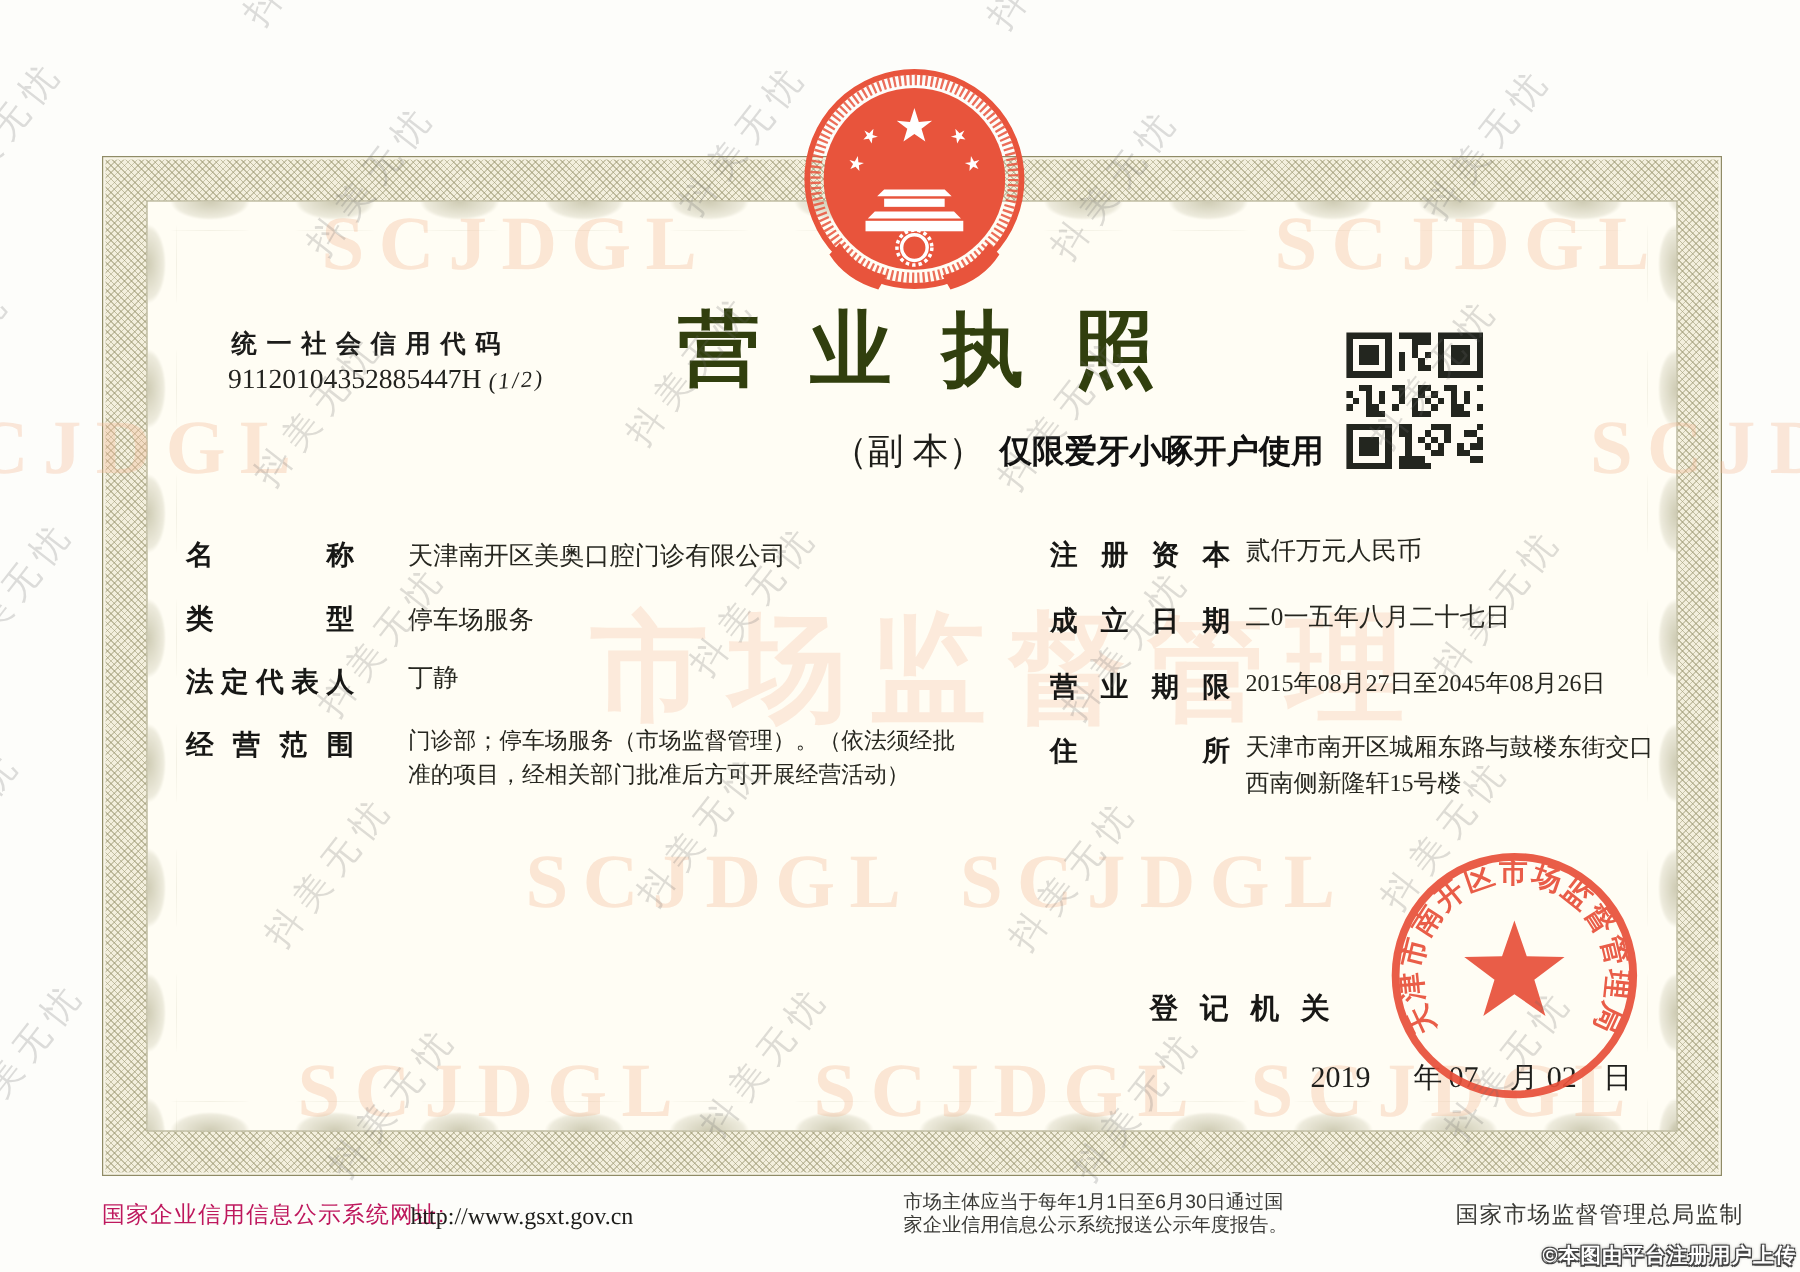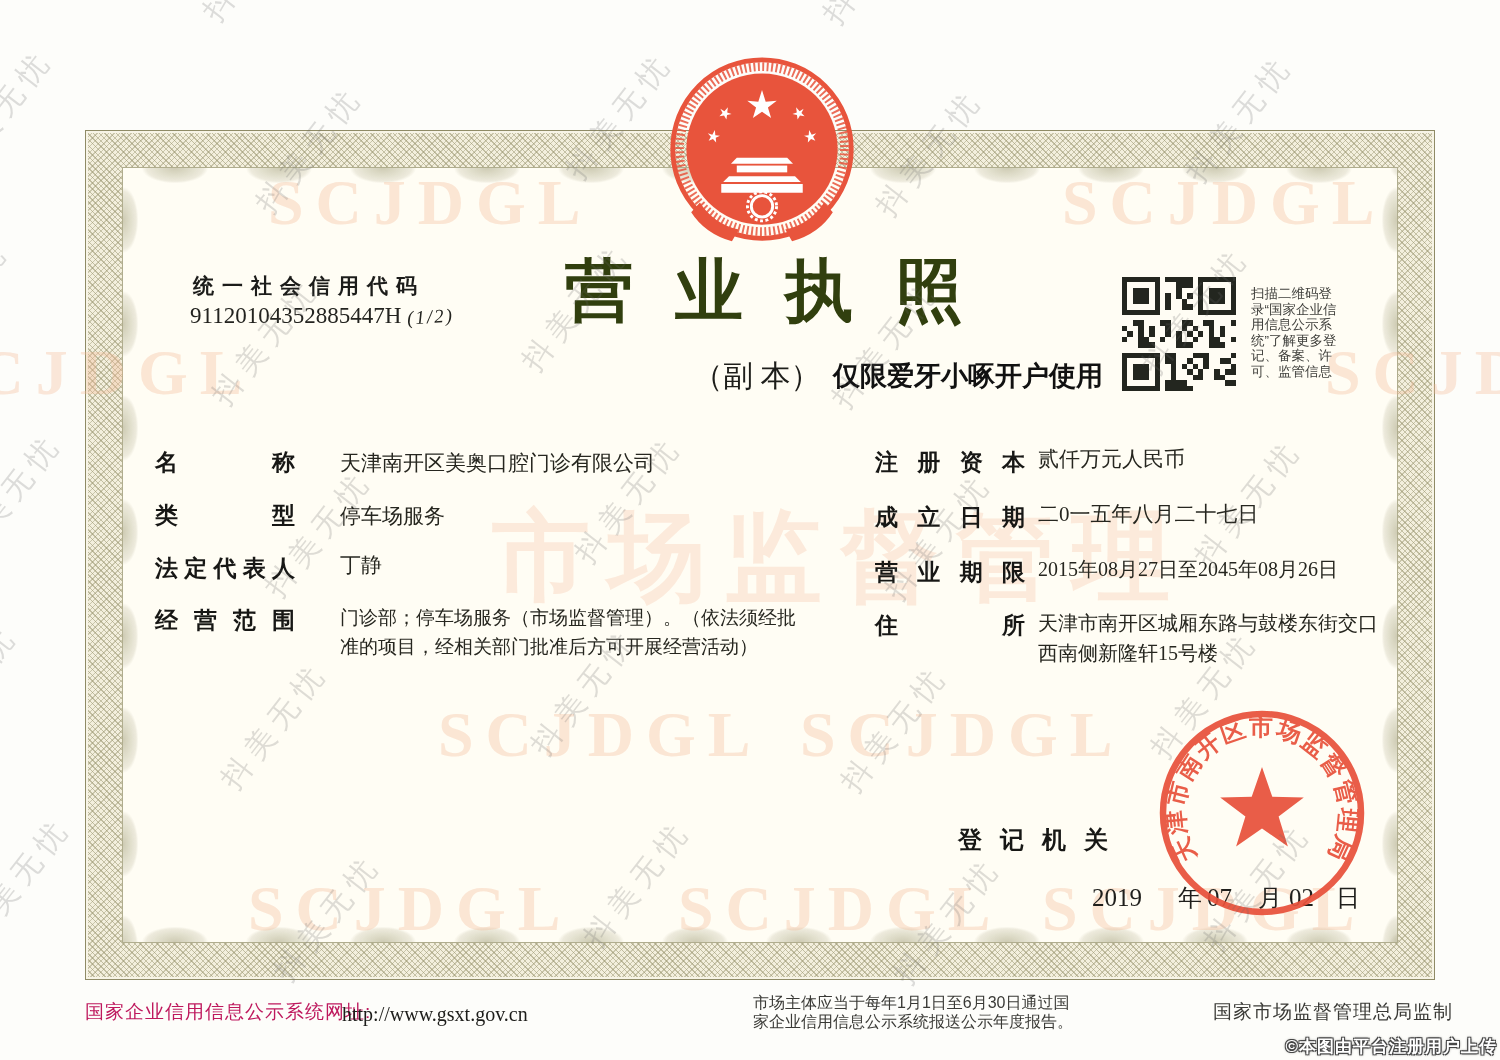--- a/index.html
+++ b/index.html
@@ -242,28 +242,20 @@
         <rect x="1" y="1" width="5" height="5" fill="#fffdf4"></rect>
         <rect x="2" y="2" width="3" height="3" fill="#23261f"></rect>
         <rect x="14" y="0" width="7" height="7" fill="#23261f"></rect>
         <rect x="15" y="1" width="5" height="5" fill="#fffdf4"></rect>
         <rect x="16" y="2" width="3" height="3" fill="#23261f"></rect>
         <rect x="0" y="14" width="7" height="7" fill="#23261f"></rect>
         <rect x="1" y="15" width="5" height="5" fill="#fffdf4"></rect>
         <rect x="2" y="16" width="3" height="3" fill="#23261f"></rect>
       </svg>
   </div>
-  <div class="abs qr-caption">
-    <div>扫描二维码登</div>
-    <div>录“国家企业信</div>
-    <div>用信息公示系</div>
-    <div>统”了解更多登</div>
-    <div>记、备案、许</div>
-    <div>可、监管信息</div>
-  </div>
 
   <div class="abs" style="left:155px;top:447px;">
     <span class="flabel flabel-l">名称</span>
   </div>
   <div class="abs fvalue" style="left:340px;top:449px;font-size:21px;">天津南开区美奥口腔门诊有限公司</div>
 
   <div class="abs" style="left:155px;top:500px;">
     <span class="flabel flabel-l">类型</span>
   </div>
   <div class="abs fvalue" style="left:340px;top:502px;font-size:21px;">停车场服务</div>

